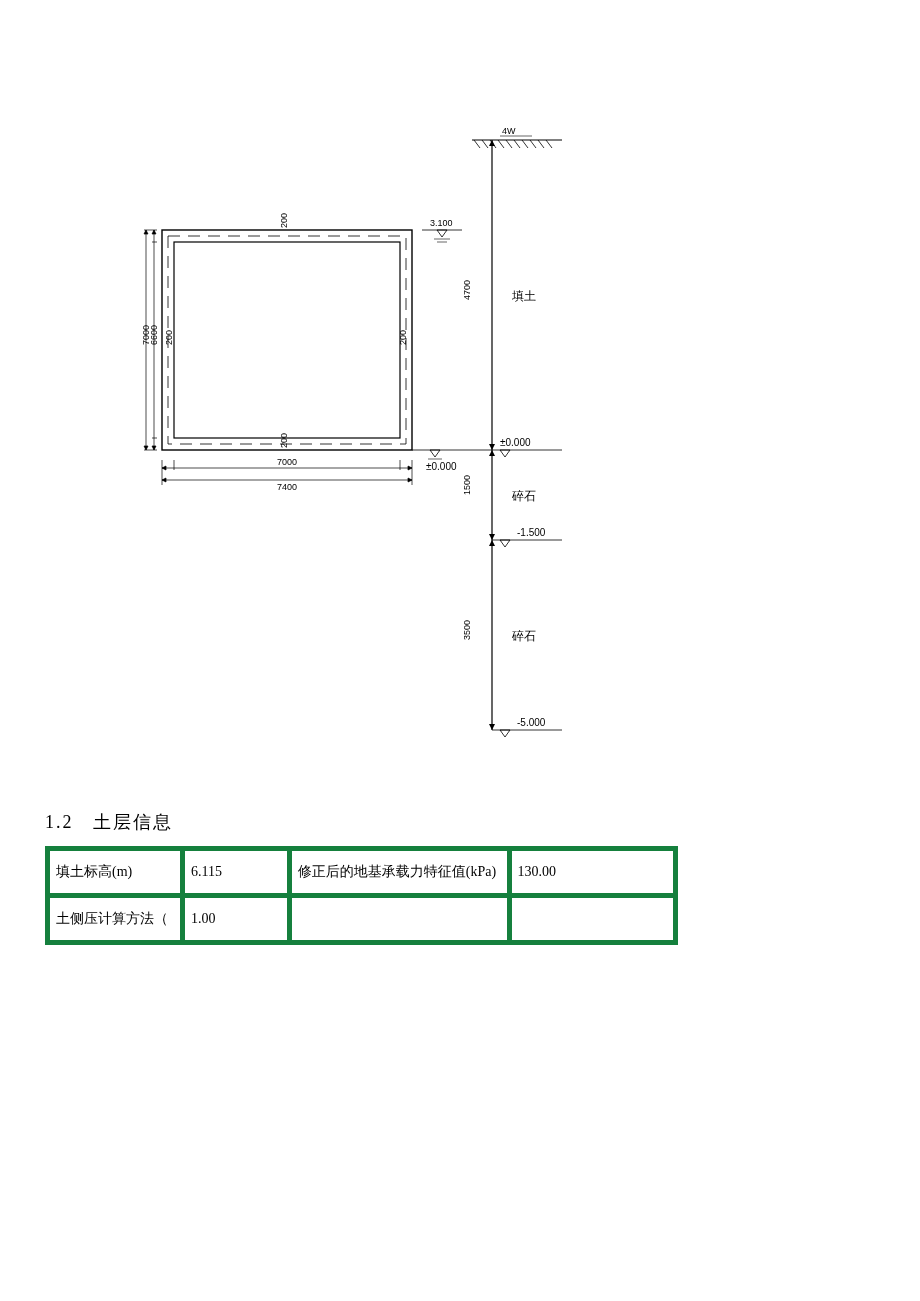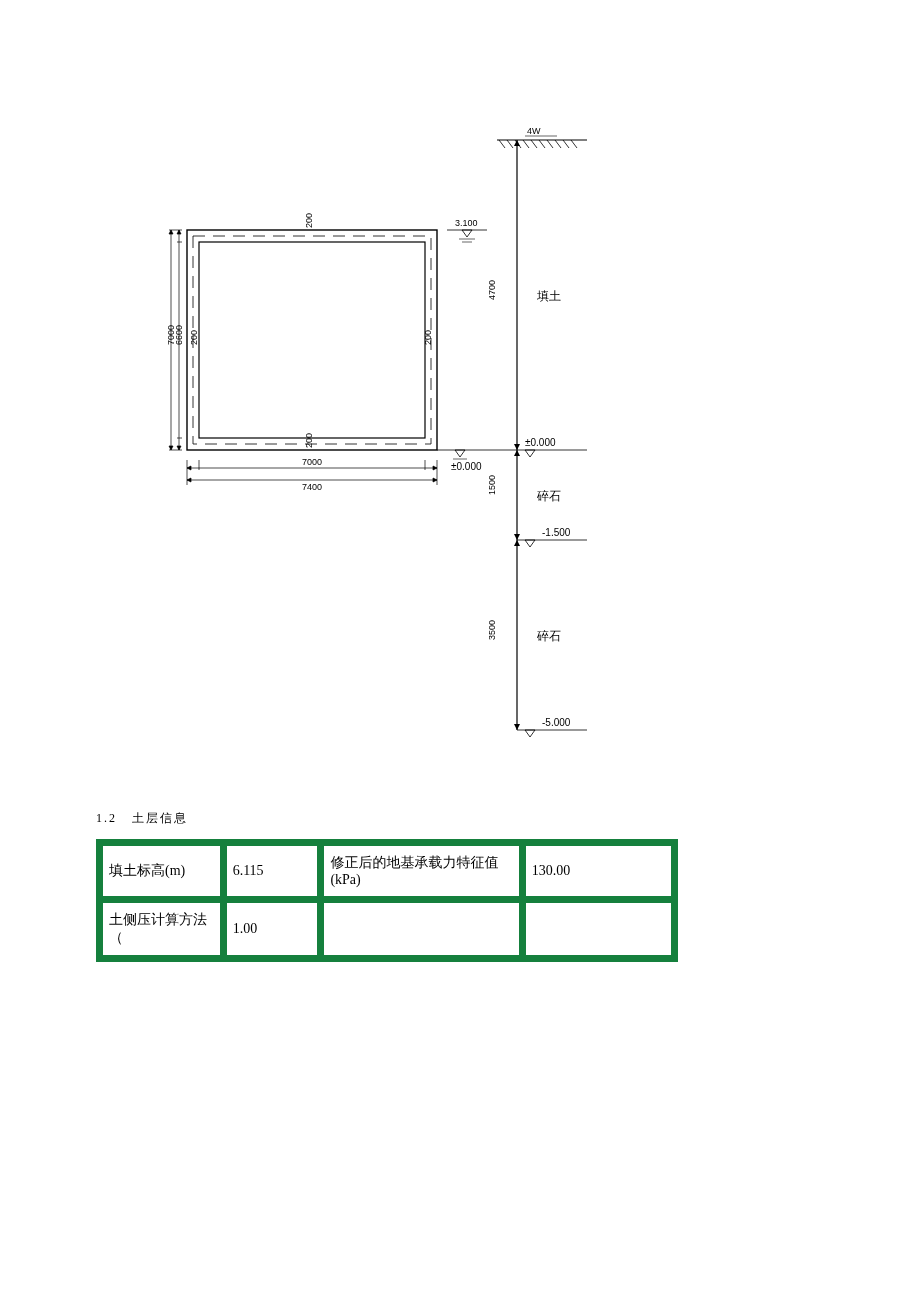--- a/index.html
+++ b/index.html
@@ -1,21 +1,21 @@
 <!DOCTYPE html>
 <html><head>
 <meta charset="utf-8">
 <style>
 html,body{margin:0;padding:0;background:#fff;font-family:"SimSun","宋体",serif;color:#000}
-.page{width:788px;height:1301px;position:relative;box-sizing:border-box;padding:100px 110px 0 96px}
+.page{width:788px;height:1301px;position:relative;box-sizing:border-box;padding:100px 110px 0 45px}
 .diagram-wrap{width:520px;height:650px;margin:0 auto 60px auto;position:relative}
 svg{width:100%;height:100%}
-.heading{font-size:12px;letter-spacing:2px;margin:28px 0 12px 0}
+.heading{font-size:18px;letter-spacing:2px;margin:28px 0 12px 0}
 table{border-collapse:collapse;width:100%;font-size:14px}
-td{border:7px solid #15803d;padding:8px 6px;vertical-align:middle;height:26px}
+td{border:5px solid #15803d;padding:8px 6px;vertical-align:middle;height:26px}
 .hl{background:#ffff00}
 .dim{font-family:sans-serif;font-size:9px}
 .cn{font-family:"SimSun","宋体",serif;font-size:12px}
 .small{font-size:10px}
 </style>
 </head>
 <body>
 
 <div class="page">
   <div class="diagram-wrap">

